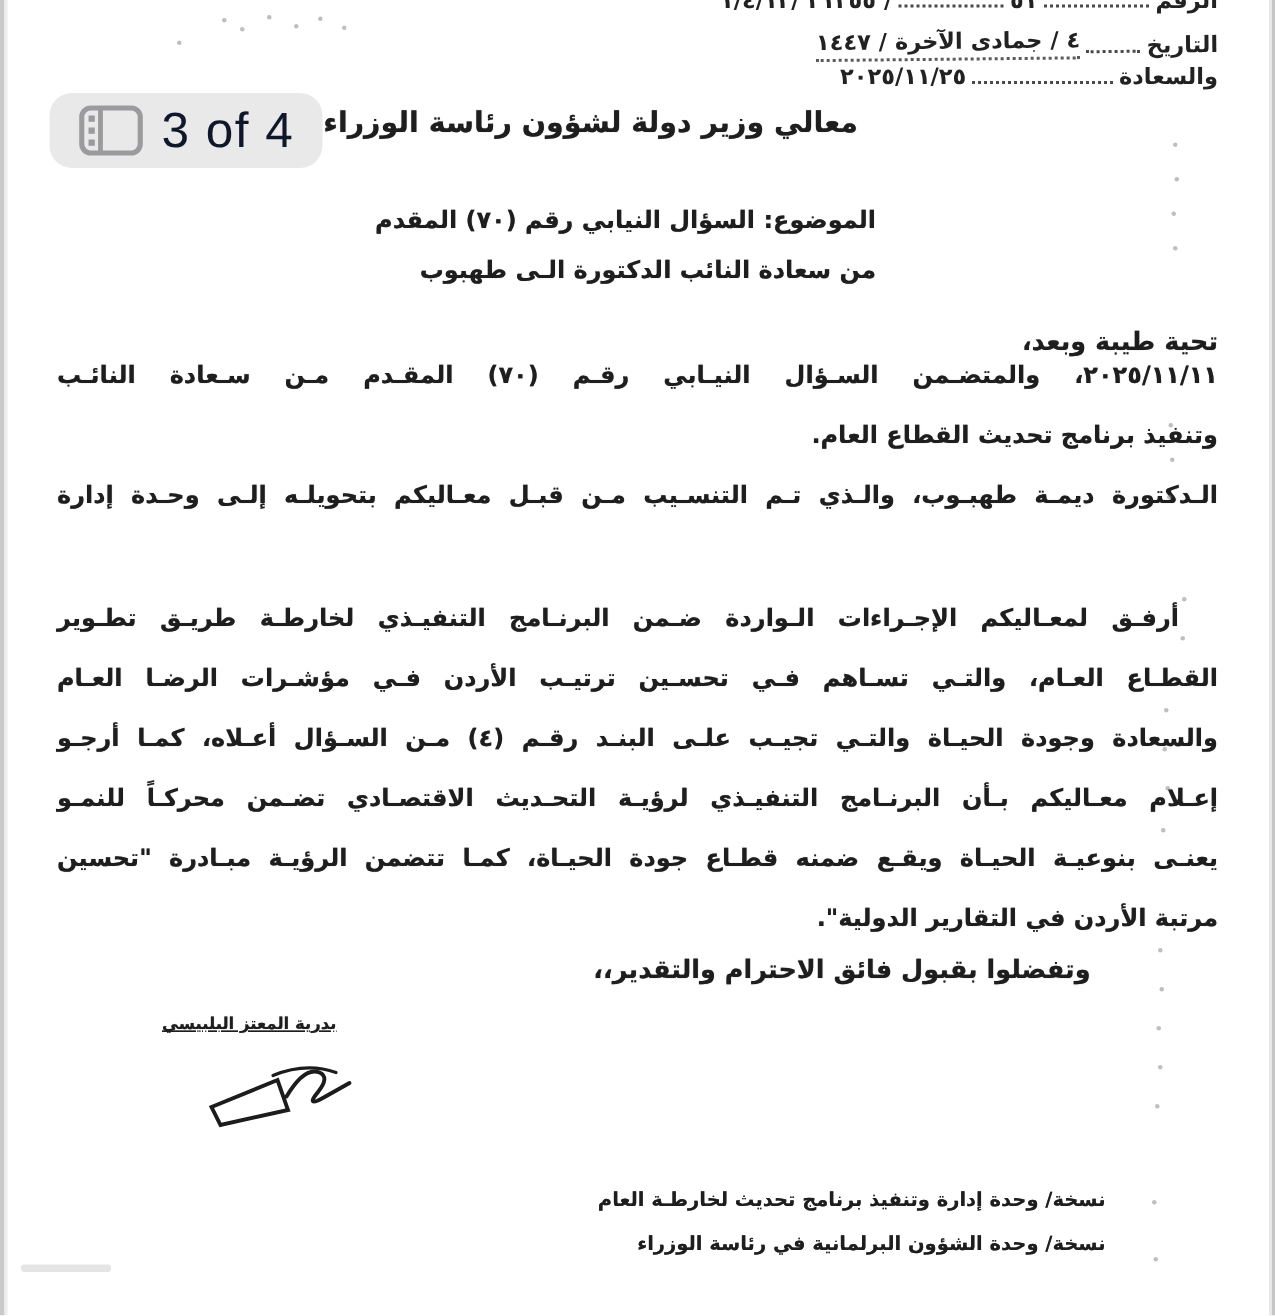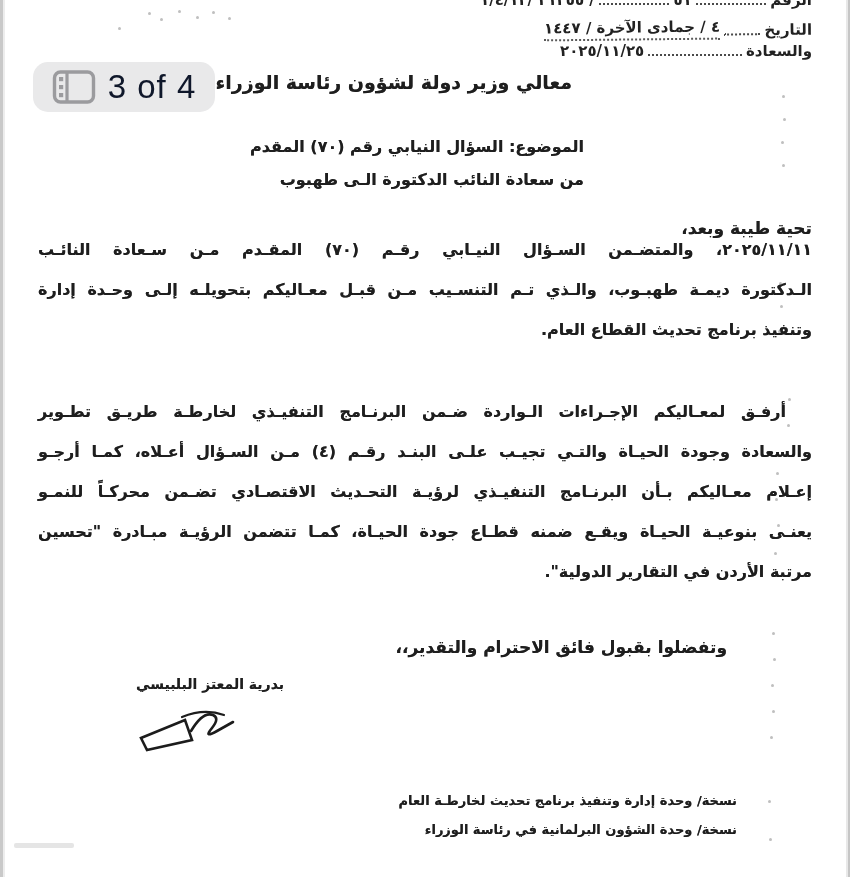--- a/index.html
+++ b/index.html
@@ -45,22 +45,22 @@
   .para{position:absolute;right:38px;left:38px;direction:rtl;}
   #para1{top:233px;}
   #para2{top:395px;}
   .bline{height:40px;line-height:34px;font-size:16px;text-align:justify;text-align-last:justify;
     white-space:nowrap0;overflow:visible;text-shadow:0 0 .5px rgba(0,0,0,.6);}
   .bline.indent{padding-right:26px;}
   .bline.endline{text-align-last:right;}
 
   .closing{position:absolute;top:637px;right:123px;font-size:17px;
     text-shadow:0 0 .6px rgba(0,0,0,.65);}
-  .signer-name{position:absolute;top:676px;left:136px;font-size:14px;white-space:nowrap;
-    text-shadow:0 0 .5px rgba(0,0,0,.6);}
+  .signer-name{position:absolute;top:676px;left:108px;font-size:11px;white-space:nowrap;
+    text-shadow:0 0 .5px rgba(0,0,0,.6);text-decoration:underline;}
   .signature{position:absolute;top:698px;left:133px;}
   .signer-title{position:absolute;top:743px;left:93px;font-size:17px;white-space:nowrap;
     text-shadow:0 0 .5px rgba(0,0,0,.6);}
 
   .cc{position:absolute;top:786px;right:113px;font-size:13px;line-height:29px;text-align:right;
     text-shadow:0 0 .4px rgba(0,0,0,.6);}
 
   
   .speck{position:absolute;width:3px;height:3px;background:#8a8a8a;border-radius:50%;opacity:.55;}
   .smudge{position:absolute;background:#bdbdbd;opacity:.4;border-radius:2px;}
@@ -95,26 +95,27 @@
 
   <div class="addressee">معالي وزير دولة لشؤون رئاسة الوزراء الأكرم</div>
   <div class="subject">
     <div>الموضوع: السؤال النيابي رقم (٧٠) المقدم</div>
     <div>من سعادة النائب الدكتورة الـى طهبوب</div>
   </div>
   <div class="greeting">تحية طيبة وبعد،</div>
 
   <div class="para" id="para1">
     <div class="bline">٢٠٢٥/١١/١١، والمتضـمن السـؤال النيـابي رقـم (٧٠) المقـدم مـن سـعادة النائـب</div>
+    <div class="bline endline">وتنفيذ برنامج تحديث القطاع العام.</div>
     <div class="bline">الـدكتورة ديمـة طهبـوب، والـذي تـم التنسـيب مـن قبـل معـاليكم بتحويلـه إلـى وحـدة إدارة</div>
-    <div class="bline endline">وتنفيذ برنامج تحديث القطاع العام.</div>
   </div>
 
   <div class="para" id="para2">
     <div class="bline indent">أرفـق لمعـاليكم الإجـراءات الـواردة ضـمن البرنـامج التنفيـذي لخارطـة طريـق تطـوير</div>
+    <div class="bline">القطـاع العـام، والتـي تسـاهم فـي تحسـين ترتيـب الأردن فـي مؤشـرات الرضـا العـام</div>
     <div class="bline">والسعادة وجودة الحيـاة والتـي تجيـب علـى البنـد رقـم (٤) مـن السـؤال أعـلاه، كمـا أرجـو</div>
     <div class="bline">إعـلام معـاليكم بـأن البرنـامج التنفيـذي لرؤيـة التحـديث الاقتصـادي تضـمن محركـاً للنمـو</div>
     <div class="bline">يعنـى بنوعيـة الحيـاة ويقـع ضمنه قطـاع جودة الحيـاة، كمـا تتضمن الرؤيـة مبـادرة "تحسين</div>
     <div class="bline endline">مرتبة الأردن في التقارير الدولية".</div>
   </div>
 
   <div class="closing">وتفضلوا بقبول فائق الاحترام والتقدير،،</div>
 
   <div class="signer-name">بدرية المعتز البلبيسي</div>
 

